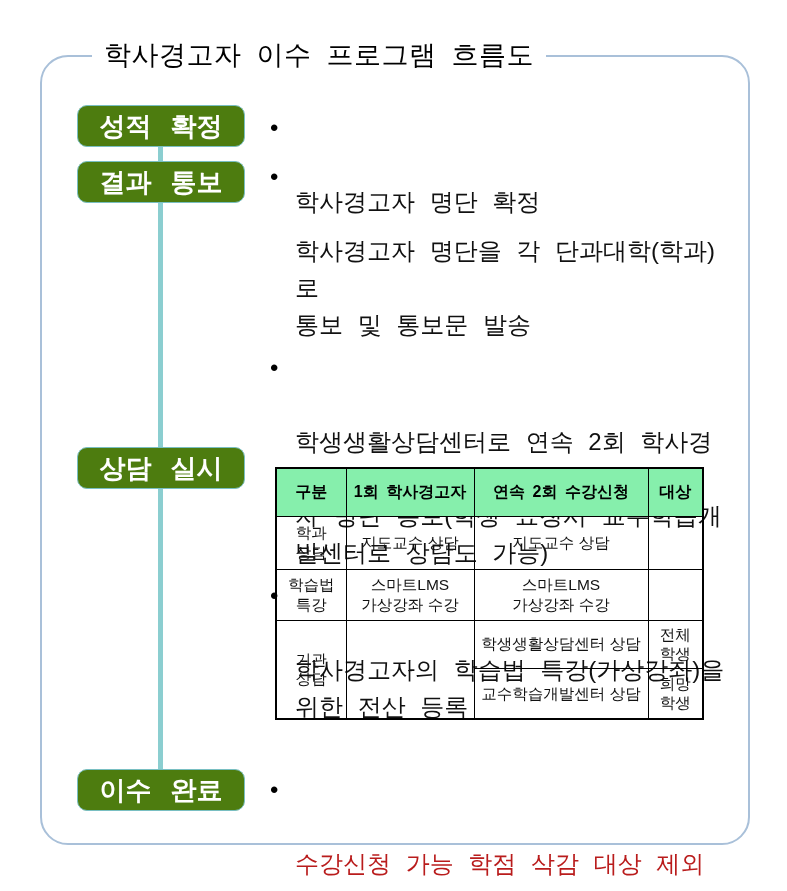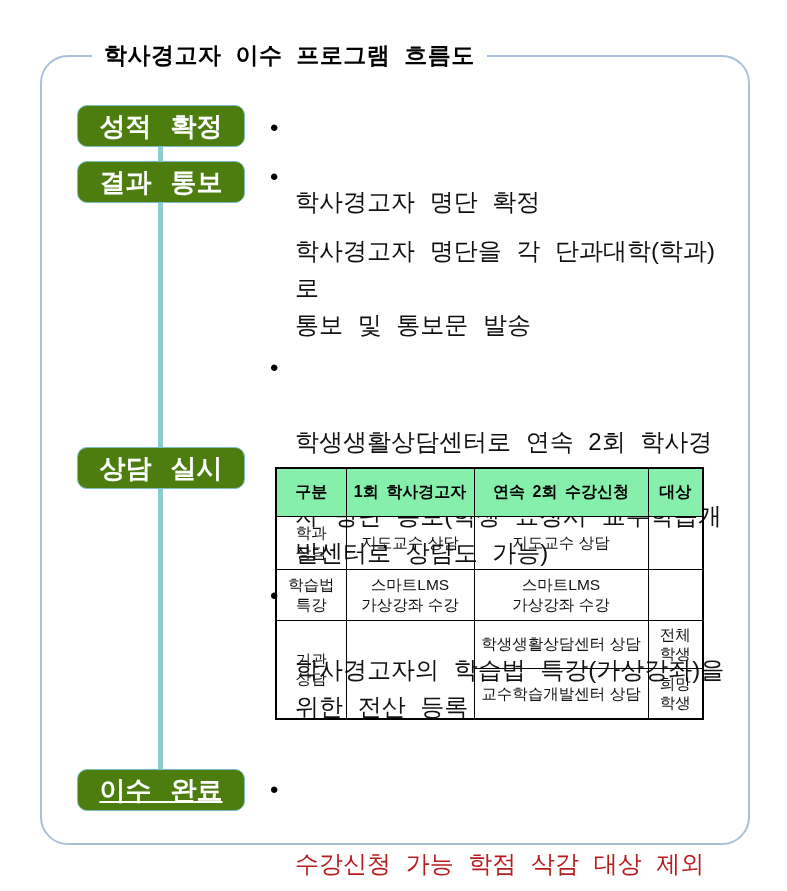--- a/index.html
+++ b/index.html
@@ -5,39 +5,39 @@
   * { margin:0; padding:0; box-sizing:border-box; }
   body { background:#fff; font-family:"Liberation Sans","DejaVu Sans",sans-serif; }
   #canvas { position:relative; width:787px; height:891px; background:#fff; overflow:hidden; }
 
   .frame {
     position:absolute; left:40px; top:55px; width:710px; height:790px;
     border:2px solid #a9c0d9; border-radius:28px; background:transparent;
   }
   .page-title {
     position:absolute; left:92px; top:36px; height:38px; line-height:38px;
-    background:#fff; padding:0 12px; font-size:23px; font-weight:bold;
+    background:#fff; padding:0 12px; font-size:27px; font-weight:normal;
     color:#000; word-spacing:7px; letter-spacing:0.5px; white-space:nowrap;
   }
 
   .vline {
     position:absolute; left:158px; top:126px; width:5px; height:664px;
     background:#8bced0;
   }
 
   .step {
     position:absolute; left:77px; width:168px; height:42px;
     background:#4d7c0f; border:1px solid #79bfc2; border-radius:10px;
     color:#fff; font-size:26px; font-weight:bold; word-spacing:12px;
     display:flex; align-items:center; justify-content:center; white-space:nowrap;
   }
   .step1 { top:105px; }
   .step2 { top:161px; }
   .step3 { top:447px; }
-  .step4 { top:769px;text-decoration:underline; }
+  .step4 { top:769px; }
 
   .notes { position:absolute; left:268px; width:468px; }
   .notes-step1 { top:109px; }
   .notes-step2 { top:158px; }
   .notes-step4 { top:771px; }
   .bullet-item {
     position:relative; padding-left:27px; margin-bottom:6px;
     font-size:24px; line-height:37px; color:#111;
     word-spacing:8px; white-space:pre-line;
   }

